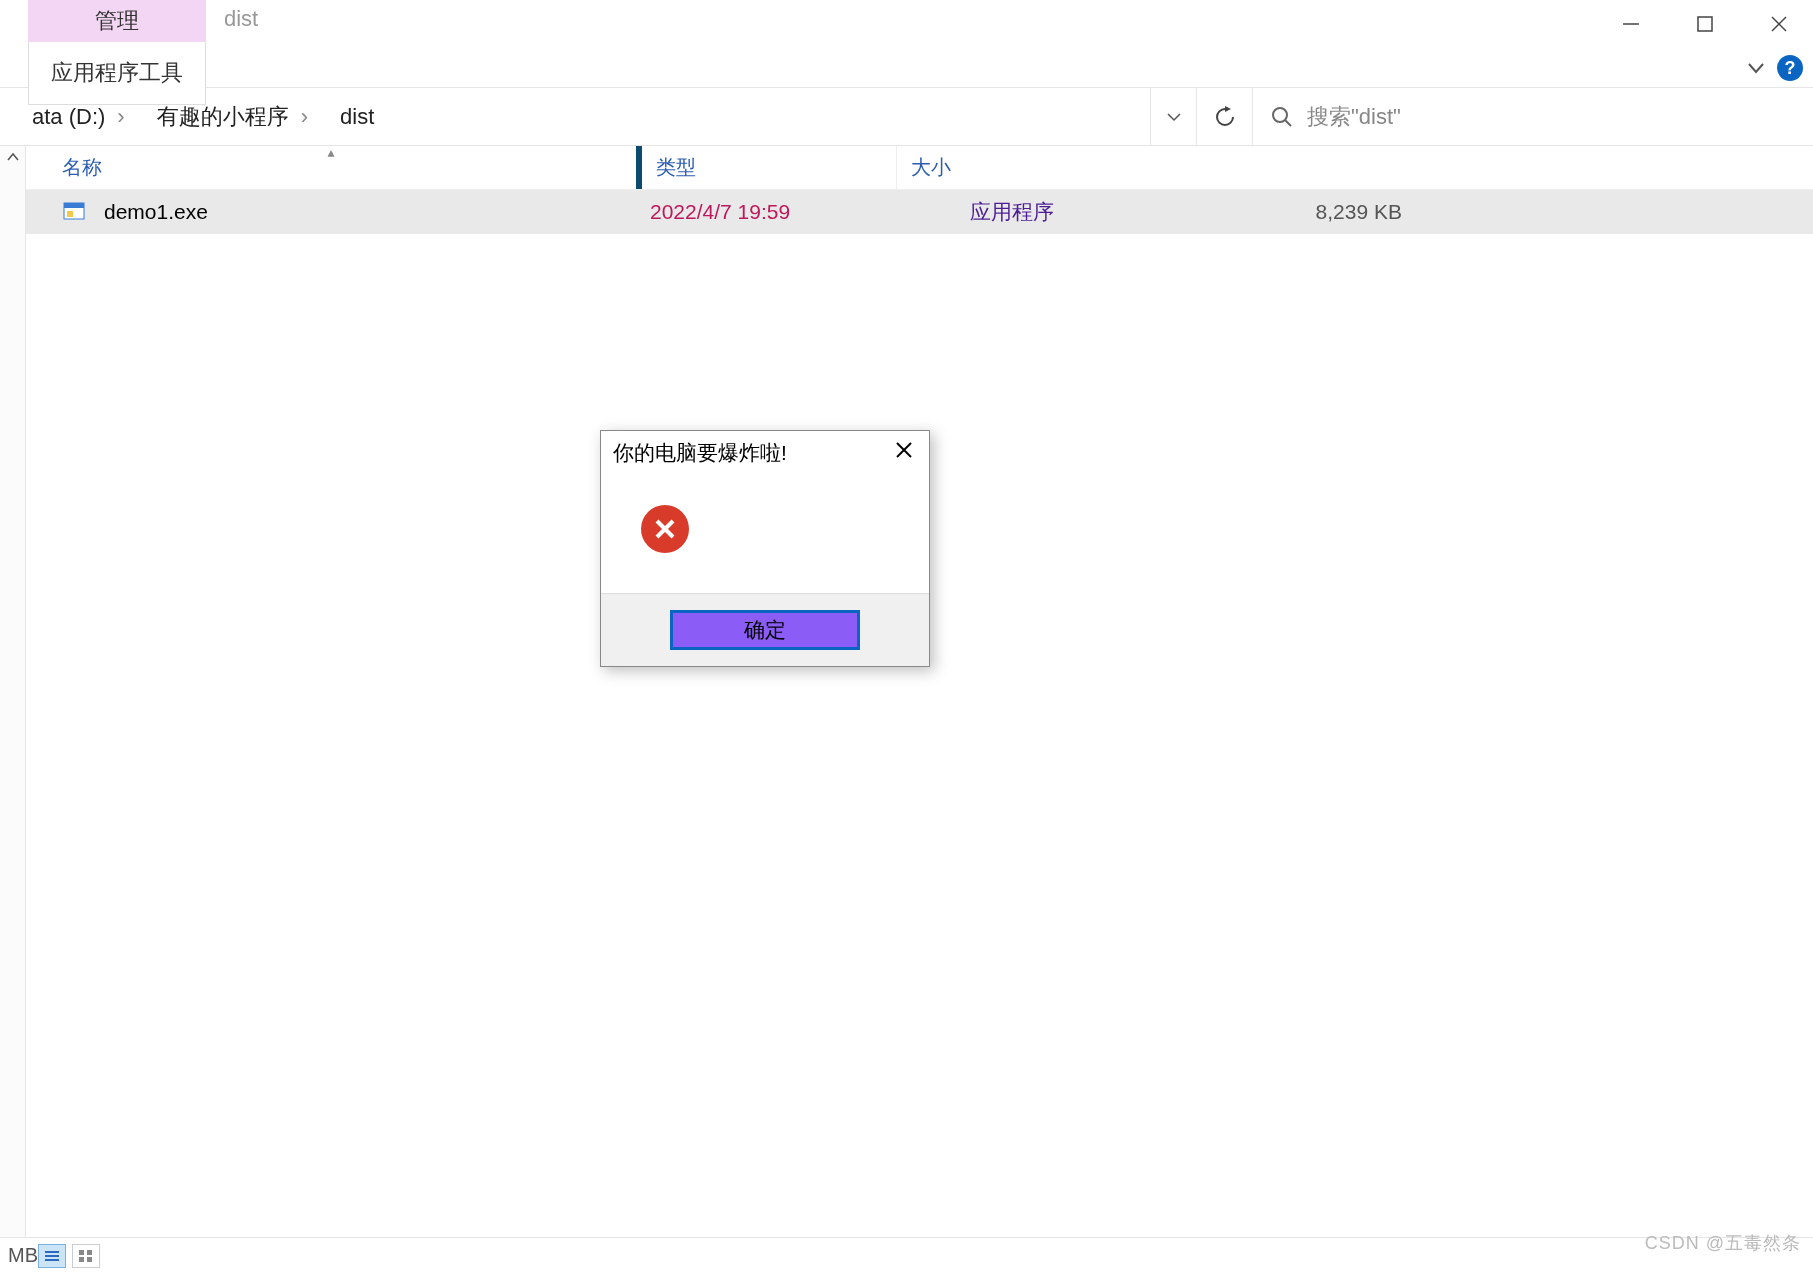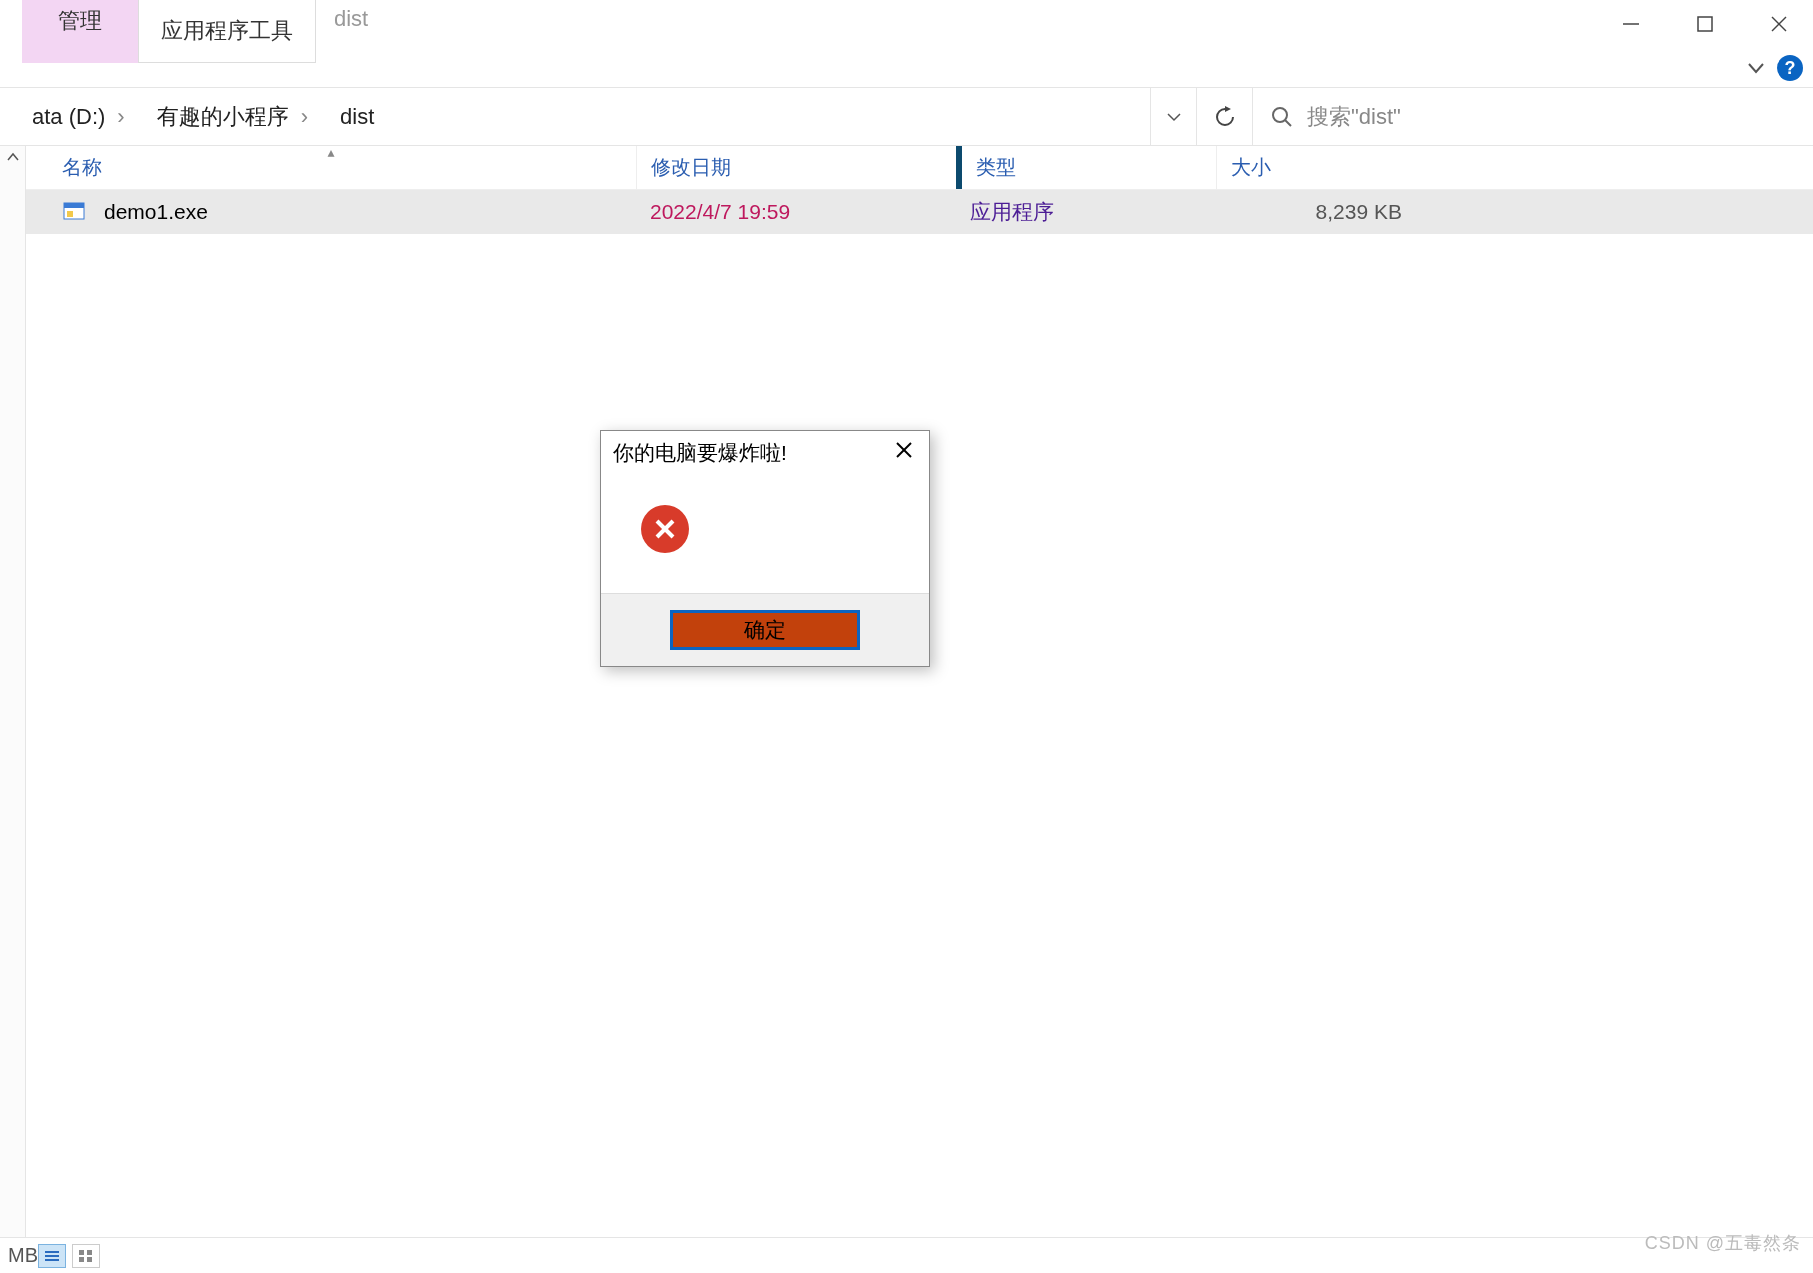--- a/index.html
+++ b/index.html
@@ -1,20 +1,20 @@
 <!DOCTYPE html>
 <html><head>
   <meta charset="utf-8">
   <style>
     * { margin: 0; padding: 0; box-sizing: border-box; font-family: "Microsoft YaHei", "Segoe UI", sans-serif; }
     body { width: 1813px; height: 1273px; background: #fff; overflow: hidden; position: relative; }
 
     
     .titlebar { display: flex; align-items: flex-start; height: 88px; border-bottom: 1px solid #e5e5e5; position: relative; }
-    .ribbon-tabs { display: flex; flex-direction: row; margin-left: 22px; }
+    .ribbon-tabs { display: flex; flex-direction: column; margin-left: 28px; }
     .tab-top { background: #f3d6f3; color: #333; font-size: 22px; padding: 6px 36px; text-align: center; }
     .tab-bottom { background: #fff; color: #333; font-size: 22px; padding: 16px 22px; border: 1px solid #ddd; border-top: none; text-align: center; }
     .window-title { color: #999; font-size: 22px; margin-left: 18px; margin-top: 6px; }
     .window-controls { position: absolute; right: 18px; top: 8px; display: flex; gap: 42px; align-items: center; }
     .win-btn { width: 32px; height: 32px; display: flex; align-items: center; justify-content: center; color: #666; }
     .ribbon-right { position: absolute; right: 10px; bottom: 6px; display: flex; align-items: center; gap: 10px; }
     .help-badge { width: 26px; height: 26px; border-radius: 50%; background: #0a64c2; color: #fff; display: flex; align-items: center; justify-content: center; font-size: 18px; font-weight: bold; }
 
     
     .navbar { display: flex; align-items: center; height: 58px; padding: 0 0 0 0; border-bottom: 1px solid #e5e5e5; }
@@ -55,21 +55,21 @@
     .watermark { position:absolute; right:12px; bottom:18px; color:#bbb; font-size:18px; letter-spacing:1px; }
 
     
     .dialog { position: absolute; left: 600px; top: 430px; width: 330px; background: #f0f0f0; border: 1px solid #888; box-shadow: 4px 4px 14px rgba(0,0,0,0.25); }
     .dlg-titlebar { display: flex; justify-content: space-between; align-items: center; padding: 8px 10px 8px 12px; background: #fff; font-size: 21px; }
     .dlg-close { font-size: 22px; width: 30px; text-align: center; }
     .dlg-body { padding: 30px 20px 40px 40px; background: #fff; display:flex; align-items:flex-start; }
     .error-icon { width: 48px; height: 48px; border-radius: 50%; background: #d83b2a; display: flex; align-items: center; justify-content: center; }
     .error-icon svg { stroke: #fff; stroke-width: 4; }
     .dlg-footer { padding: 16px; display: flex; justify-content: center; background: #f0f0f0; border-top: 1px solid #ddd; }
-    .ok-btn { width: 190px; height: 40px; background: #c2410c; border: 3px solid #0a64c2; font-size: 21px; display:flex; align-items:center; justify-content:center; }
+    .ok-btn { width: 190px; height: 40px; background: #8b5cf6; border: 3px solid #0a64c2; font-size: 21px; display:flex; align-items:center; justify-content:center; }
   </style>
 </head>
 <body>
 
 <div class="titlebar">
   <div class="ribbon-tabs">
     <div class="tab-top">管理</div>
     <div class="tab-bottom">应用程序工具</div>
   </div>
   <div class="window-title">dist</div>
@@ -132,21 +132,20 @@
     <svg width="14" height="14">
         <polyline points="2,10 7,4 12,10" fill="none" stroke="#555" stroke-width="1.5"></polyline>
       </svg>
   </div>
   <div class="content">
     <div class="col-headers">
       <div class="col name">
         <span class="sort-ind">▴</span>
         <span>名称</span>
       </div>
-      <div class="col date">修改日期</div>
       <div class="col type">类型</div>
       <div class="col size">大小</div>
     </div>
     <div class="file-row">
       <div class="cell name">
         <svg class="file-icon" viewBox="0 0 24 24">
           <rect x="2" y="3" width="20" height="16" fill="#fff" stroke="#3a7bd5"></rect>
           <rect x="2" y="3" width="20" height="5" fill="#3a7bd5"></rect>
           <rect x="5" y="11" width="6" height="6" fill="#f2c94c"></rect>
         </svg>

